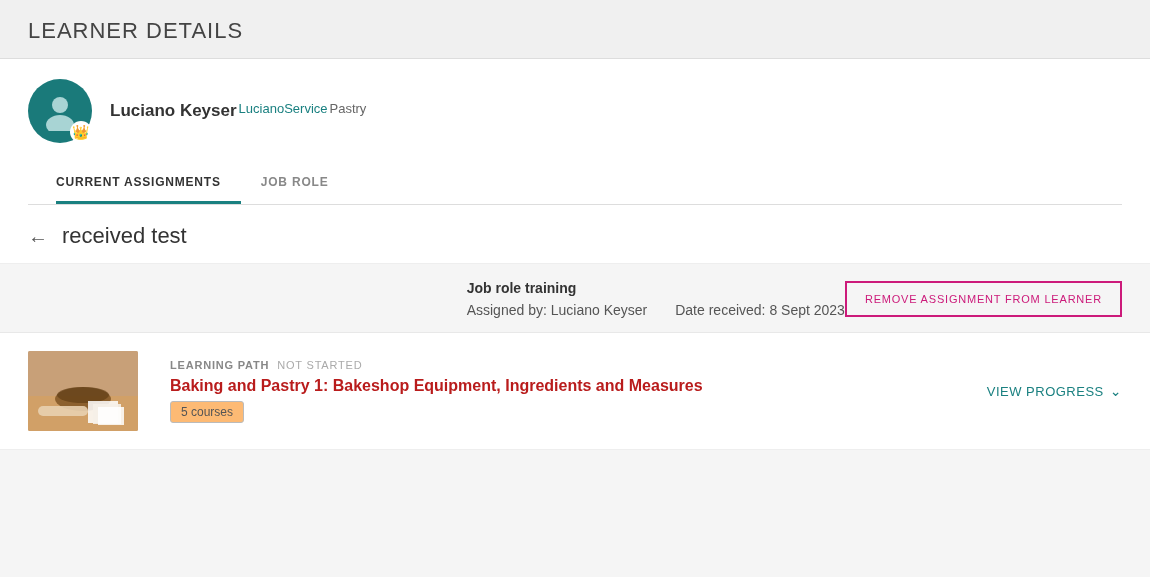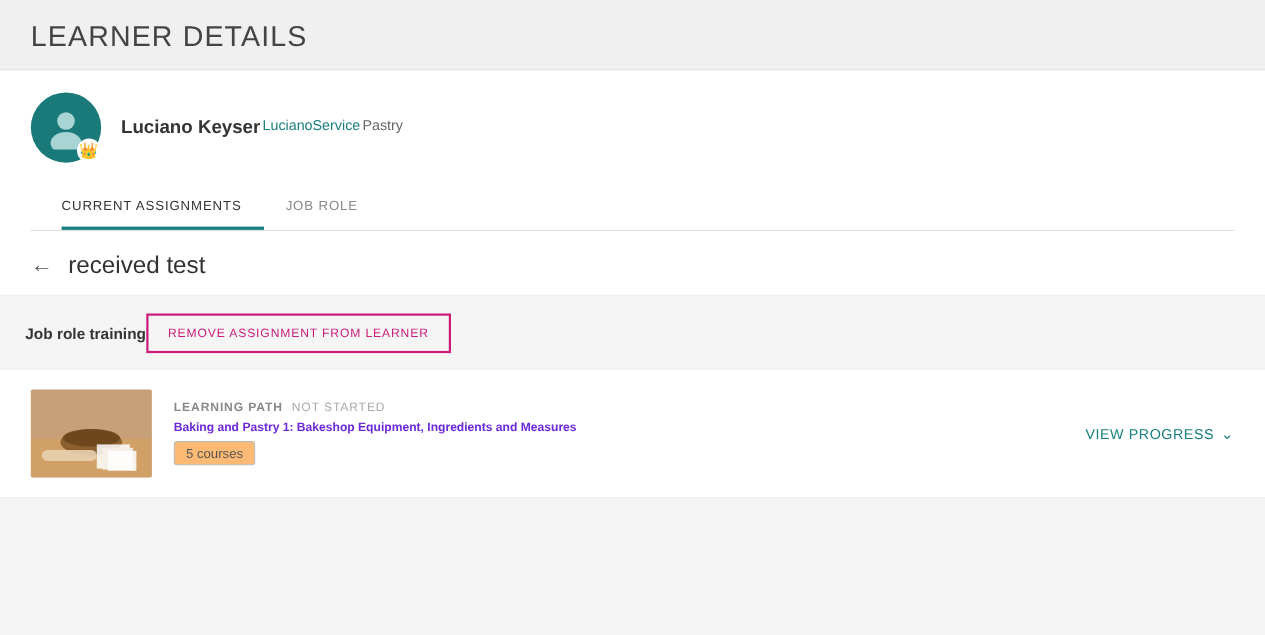--- a/index.html
+++ b/index.html
@@ -11,21 +11,21 @@
       min-height: 577px;
     }
 
     
     .page-header {
       background: #f0f0f0;
       padding: 18px 28px 14px 28px;
       border-bottom: 1px solid #ddd;
     }
     .page-header h1 {
-      font-size: 26px;
+      font-size: 22px;
       font-weight: 300;
       letter-spacing: 1px;
       color: #444;
       text-transform: uppercase;
     }
 
     
     .profile-section {
       background: #fff;
       padding: 20px 28px 0 28px;
@@ -91,21 +91,21 @@
     }
     .tab-item {
       font-size: 12px;
       letter-spacing: 0.8px;
       text-transform: uppercase;
       color: #888;
       padding: 14px 20px 12px 0;
       margin-right: 20px;
       cursor: pointer;
       border-bottom: 3px solid transparent;
-      font-weight: 400;
+      font-weight: 700;
     }
     .tab-item.active {
       color: #333;
       border-bottom: 3px solid #1a8080;
     }
     .tab-item:first-child {
       padding-left: 0;
     }
 
     
@@ -134,21 +134,21 @@
       font-weight: 400;
       color: #333;
     }
 
     
     .assignment-meta {
       background: #f5f5f5;
       padding: 16px 28px 14px 23px;
       display: flex;
       align-items: center;
-      justify-content: flex-start;
+      justify-content: flex-end;
       border-bottom: 1px solid #e8e8e8;
     }
     .assignment-meta-left {
       display: flex;
       flex-direction: column;
       gap: 6px;
     }
     .assignment-type {
       font-size: 14px;
       font-weight: 700;
@@ -174,21 +174,21 @@
       font-weight: 500;
     }
 
     
     .course-card {
       background: #fff;
       margin: 0;
       padding: 18px 28px;
       display: flex;
       align-items: center;
-      gap: 20px;
+      gap: 32px;
       border-bottom: 1px solid #eee;
     }
     .course-thumbnail {
       width: 110px;
       height: 80px;
       background: #c8a888;
       border-radius: 2px;
       overflow: hidden;
       flex-shrink: 0;
       position: relative;
@@ -212,23 +212,23 @@
       font-weight: 600;
     }
     .course-status-badge {
       font-size: 11px;
       letter-spacing: 0.8px;
       text-transform: uppercase;
       color: #aaa;
       font-weight: 400;
     }
     .course-name {
-      font-size: 11px;
+      font-size: 16px;
       font-weight: 600;
-      color: #6d28d9;
+      color: #b91c1c;
     }
     .courses-pill {
       display: inline-block;
       border: 1px solid #bbb;
       border-radius: 3px;
       padding: 3px 10px;
       font-size: 12px;
       color: #555;
       background: #fdba74;
     }
@@ -284,20 +284,24 @@
 <div class="main-content">
 
   <div class="assignment-header">
     <span class="back-arrow">←</span>
     <span class="assignment-title">received test</span>
   </div>
 
   <div class="assignment-meta">
     <div class="assignment-meta-left">
       <span class="assignment-type">Job role training</span>
+      <div class="assignment-details">
+        <span>Assigned by: Luciano Keyser</span>
+        <span>Date received: 8 Sept 2023</span>
+      </div>
     </div>
     <button class="remove-btn">REMOVE ASSIGNMENT FROM LEARNER</button>
   </div>
 
   <div class="course-card">
     <div class="course-thumbnail">
       
       <svg width="110" height="80" viewBox="0 0 110 80" xmlns="http://www.w3.org/2000/svg">
 
         <rect width="110" height="80" fill="#c8a078"></rect>

